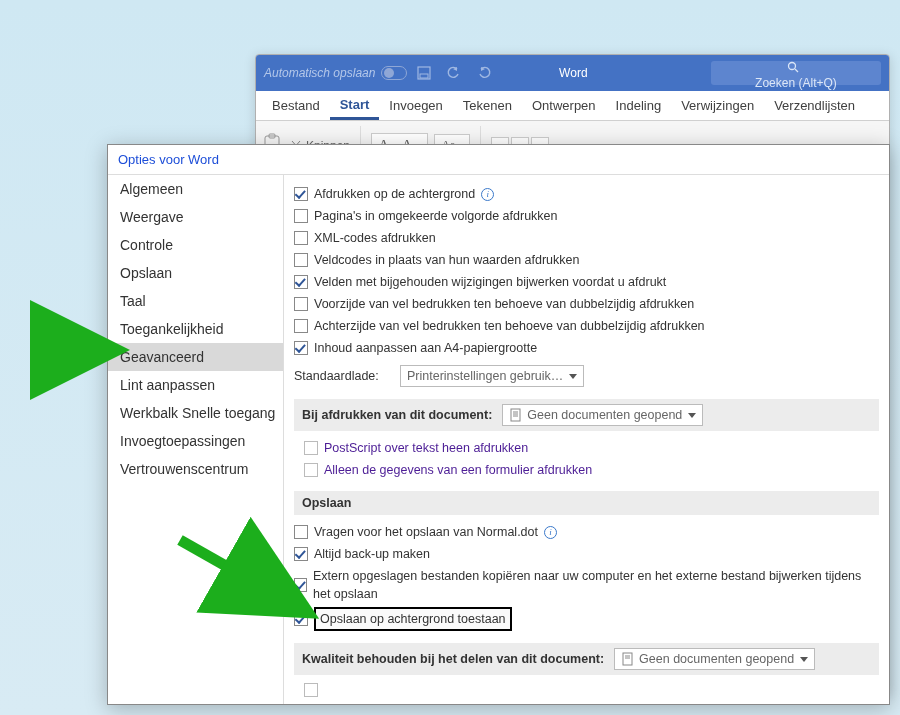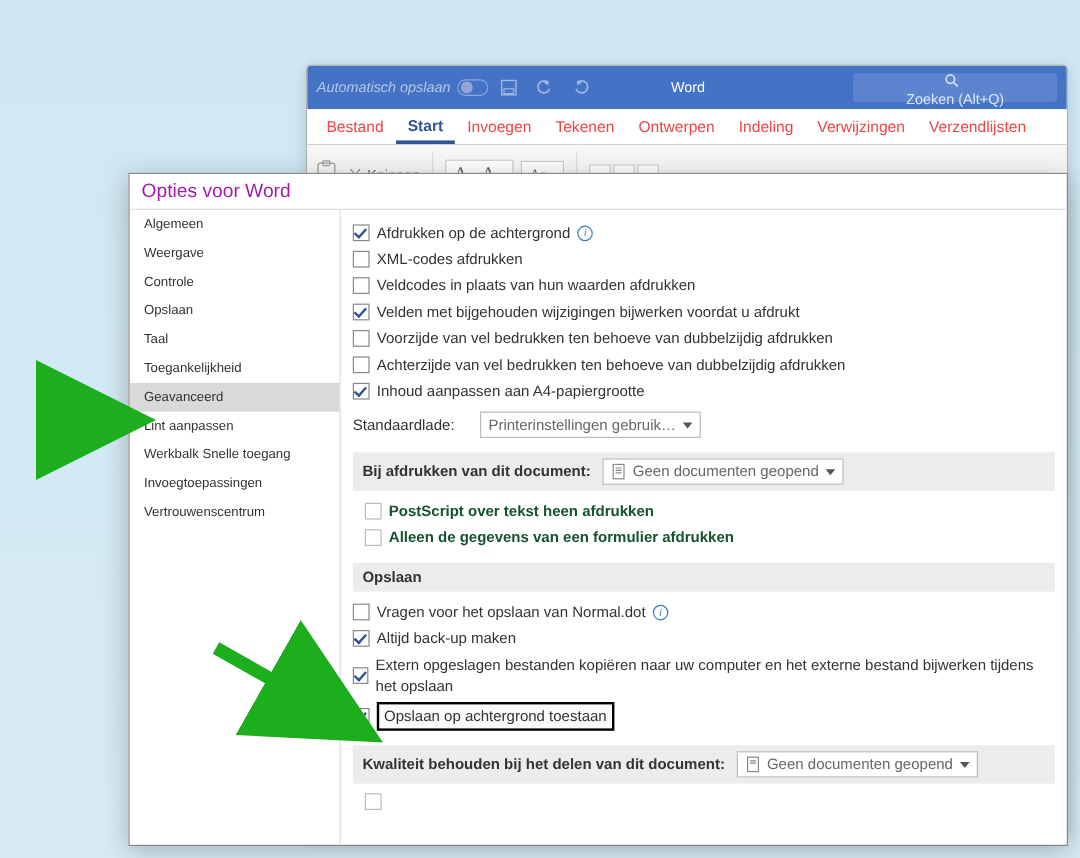--- a/index.html
+++ b/index.html
@@ -10,43 +10,43 @@
   .titlebar { height: 32px; background: #4472c4; display: flex; align-items: center; padding: 18px 8px; color: #c7d6f0; font-size: 12px; }
   .titlebar .autosave { font-style: italic; opacity: .85; }
   .titlebar .pill { margin-left: 6px; width: 26px; height: 14px; border: 1px solid #8fa7d6; border-radius: 7px; position: relative; }
   .titlebar .pill::after { content:""; position:absolute; left:2px; top:1px; width:10px; height:10px; border-radius:50%; background:#8fa7d6; }
   .titlebar .tb-icon { width: 26px; height: 24px; margin-left: 4px; display:flex; align-items:center; justify-content:center; opacity:.7; }
   .titlebar .doc-title { color:#fff; margin: 0 auto; font-style: normal; }
   .searchbox { margin-left: auto; background:#5d85cf; height:24px; border-radius:3px; display:flex; align-items:center; padding:0 8px; color:#dbe6f7; font-size:12px; width:170px;flex-direction:column; }
   .searchbox .mag { margin-right:6px; }
 
   .ribbon-tabs { height: 30px; background:#fff; border-bottom:1px solid #d0d0d0; display:flex; align-items:center; padding:0 6px; font-size:13px; }
-  .ribbon-tabs .tab { padding: 5px 10px; color:#ef4444; cursor:default; }
+  .ribbon-tabs .tab { padding: 5px 10px; color:#404040; cursor:default; }
   .ribbon-tabs .tab.active { color:#2f5597; border-bottom:3px solid #2f5597; font-weight:600; }
   .ribbon-strip { height: 50px; background:#f6f6f6; border-bottom:1px solid #d0d0d0; display:flex; align-items:center; padding:0 6px; gap:10px; color:#666; font-size:12px; }
   .ribbon-group { display:flex; align-items:center; gap:6px; padding-right:10px; border-right:1px solid #ddd; height:40px; }
   .font-sample { border:1px solid #ccc; background:#fff; padding:3px 6px; display:flex; gap:3px; align-items:baseline; }
   .font-sample span { font-family: serif; }
   .bullets-sample { display:flex; gap:2px; }
   .bullets-sample div { width:18px; height:18px; border:1px solid #ccc; background:#fff; }
 
   
   .dialog { position:absolute; left:107px; top:144px; right:10px; bottom:10px; background:#fff; border:1px solid #888; box-shadow: 0 4px 20px rgba(0,0,0,0.25); display:flex; flex-direction:column; }
-  .dialog-title { height:30px; border-bottom:1px solid #ddd; display:flex; align-items:center; padding:0 10px; font-size:16px; color:#a21caf; }
+  .dialog-title { height:30px; border-bottom:1px solid #ddd; display:flex; align-items:center; padding:0 10px; font-size:13px; color:#1d4ed8; }
   .dialog-body { flex:1; display:flex; overflow:hidden; }
   .nav { width:176px; border-right:1px solid #ddd; overflow-y:auto; }
-  .nav-item { padding:6px 12px; font-size:11px; color:#333; cursor:default; white-space:nowrap; }
+  .nav-item { padding:6px 12px; font-size:14px; color:#333; cursor:default; white-space:nowrap; }
   .nav-item.selected { background:#d9d9d9; }
 
   .content { flex:1; overflow:auto; padding:8px 10px; font-size:12.5px; color:#333; }
   .row { display:flex; align-items:center; gap:6px; padding:2px 0; line-height:18px; }
   .chk { width:14px; height:14px; border:1px solid #888; background:#fff; display:inline-flex; align-items:center; justify-content:center; }
   .chk.checked::after { content:""; width:8px; height:4px; border-left:2px solid #2f5597; border-bottom:2px solid #2f5597; transform: rotate(-48deg) translate(0,-1px); }
   .chk.disabled { border-color:#bbb; }
-  .row.disabled { color:#14532d;font-weight:bold; }
+  .row.disabled { color:#4c1d95; }
   .info-icon { width:13px; height:13px; border:1.2px solid #3a78c9; border-radius:50%; color:#3a78c9; font-size:9px; display:inline-flex; align-items:center; justify-content:center; font-style:italic; font-family:serif; }
 
   .label-col { min-width:100px; text-decoration: underline dotted; text-decoration-color: transparent; }
   .combo { border:1px solid #bbb; height:22px; display:inline-flex; align-items:center; padding:0 20px 0 6px; color:#666; min-width:160px; position:relative; background:#fff; }
   .combo::after { content:""; position:absolute; right:6px; top:8px; width:0;height:0;border-left:4px solid transparent;border-right:4px solid transparent;border-top:5px solid #555; }
 
   .section-head { background:#ececec; padding:5px 8px; margin:10px 0 6px; font-weight:700; display:flex; align-items:center; gap:10px; }
   .section-head .combo { font-weight:400; }
 
   .highlight-box { border:2px solid #000; padding:1px 4px; display:inline-block; background:#fafafa; }
@@ -154,20 +154,24 @@
     <div class="content">
 
       <div id="print-opts">
           <div class="row">
             <span class="chk checked"></span>
             <span>Afdrukken op de achtergrond</span>
             <span class="info-icon">i</span>
           </div>
           <div class="row">
             <span class="chk"></span>
+            <span>Pagina's in omgekeerde volgorde afdrukken</span>
+          </div>
+          <div class="row">
+            <span class="chk"></span>
             <span>XML-codes afdrukken</span>
           </div>
           <div class="row">
             <span class="chk"></span>
             <span>Veldcodes in plaats van hun waarden afdrukken</span>
           </div>
           <div class="row">
             <span class="chk checked"></span>
             <span>Velden met bijgehouden wijzigingen bijwerken voordat u afdrukt</span>
           </div>

